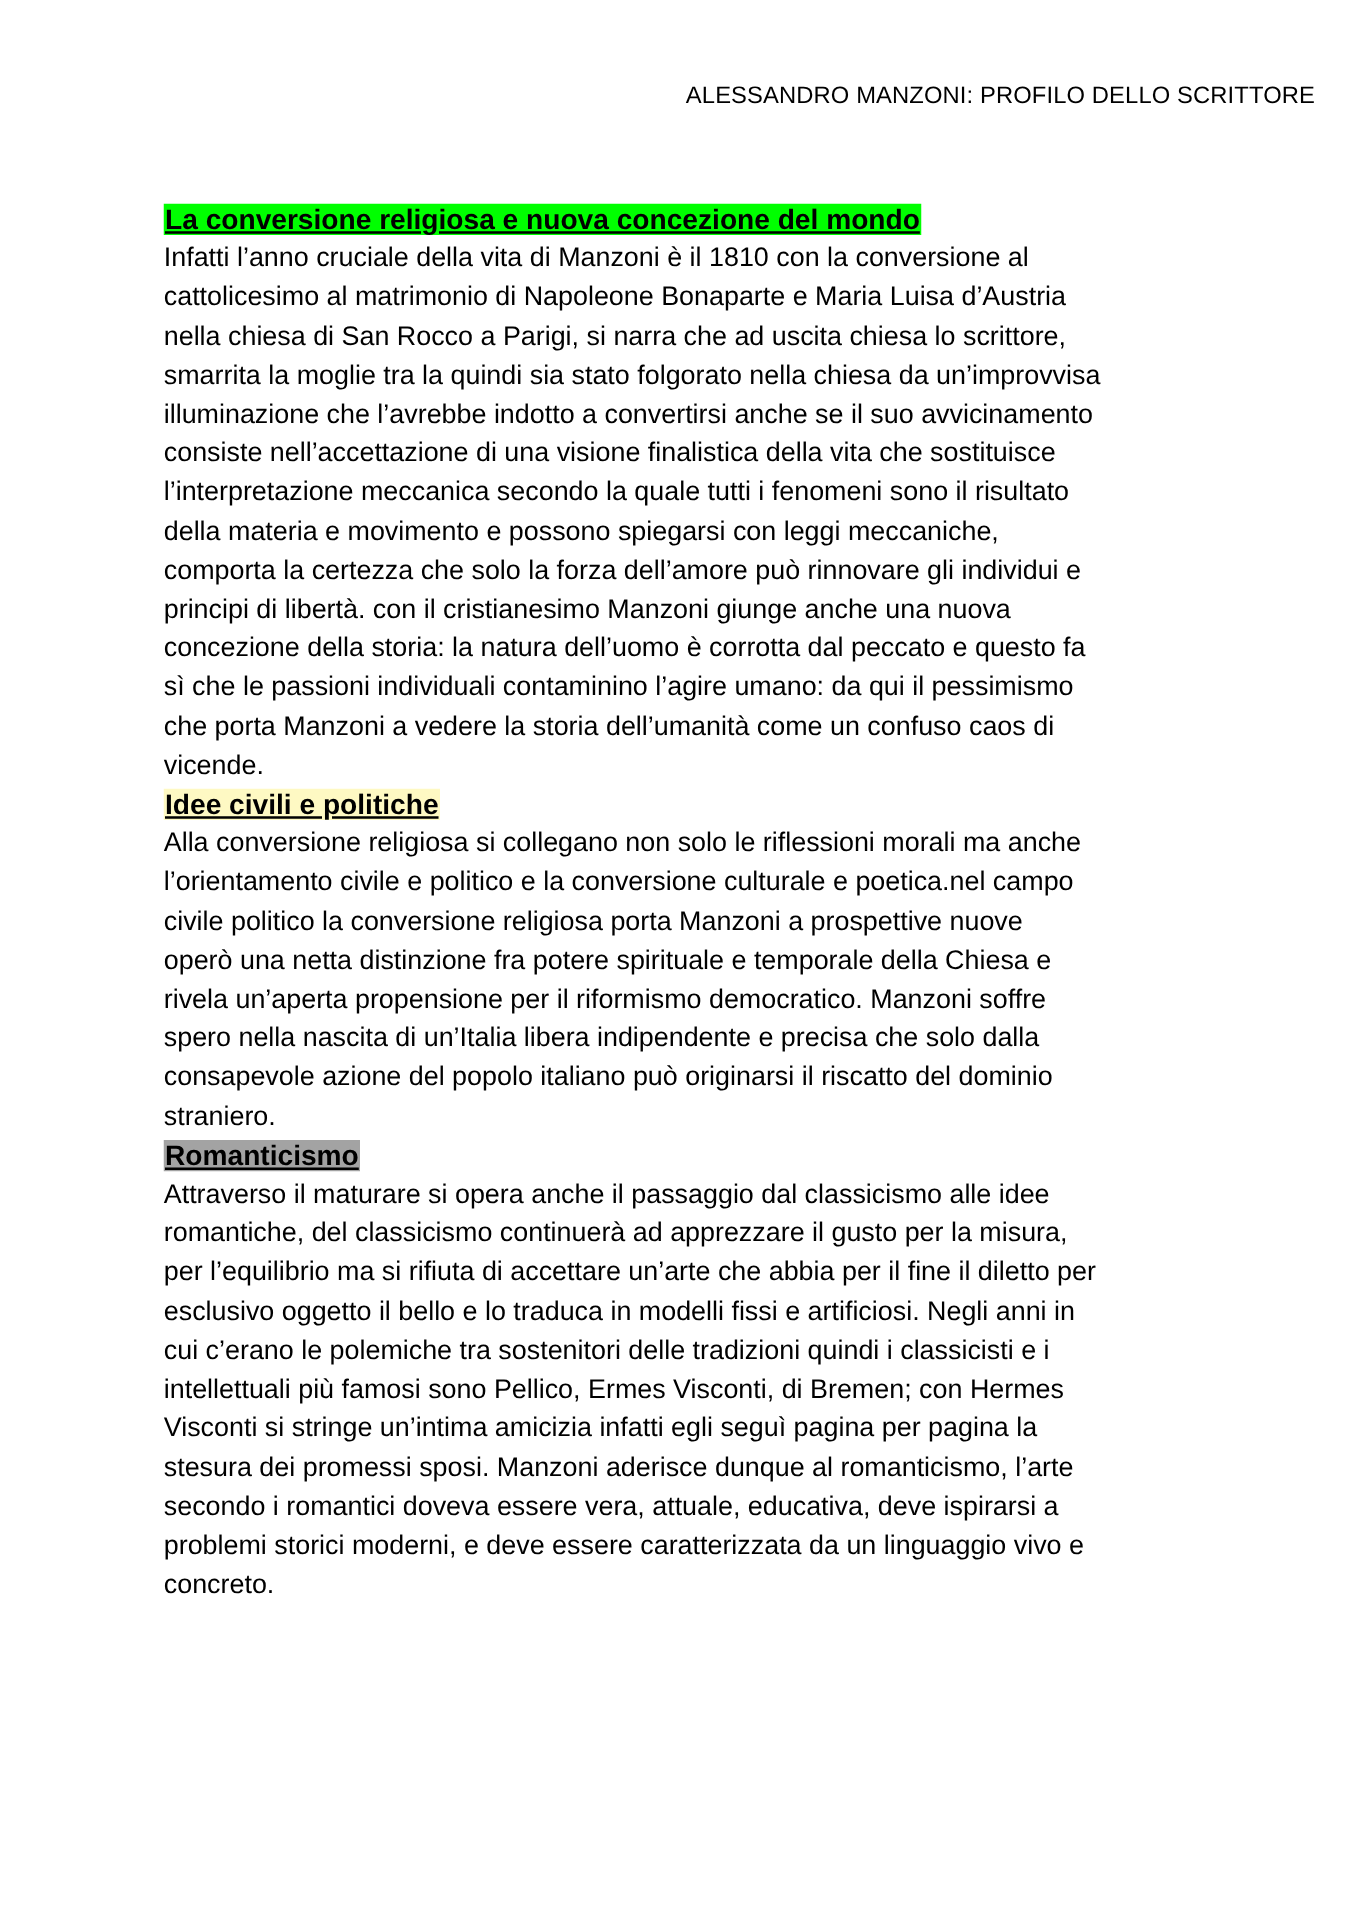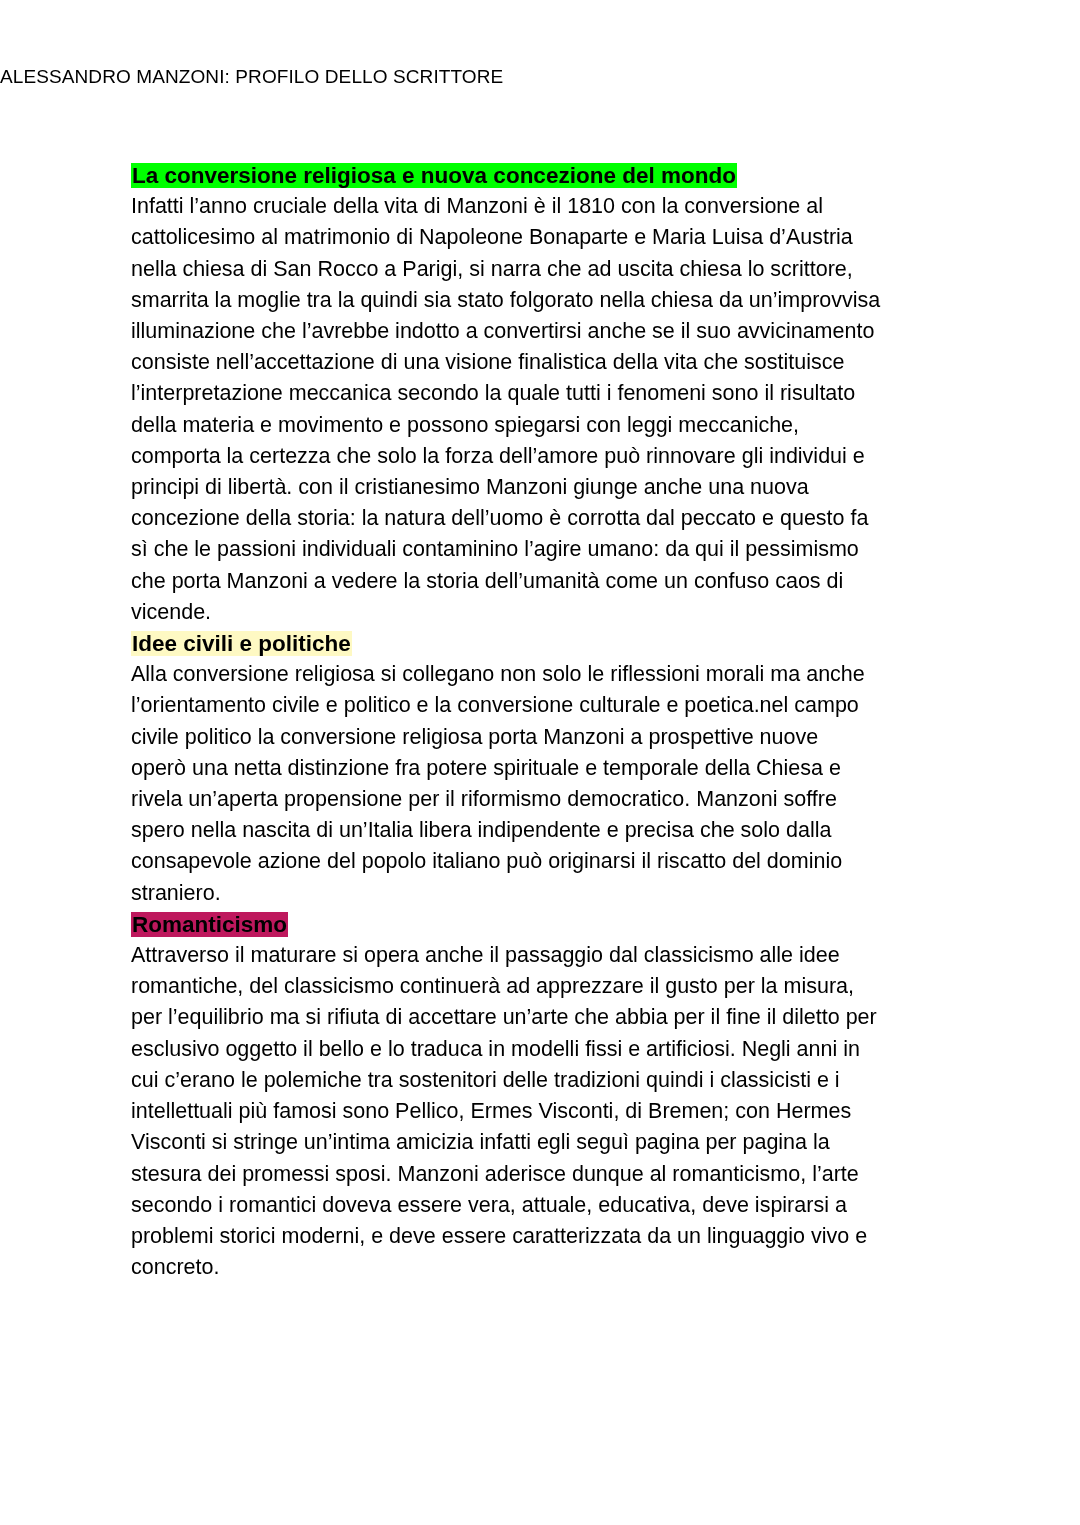--- a/index.html
+++ b/index.html
@@ -13,21 +13,21 @@
       position: relative;
       overflow: hidden;
       font-family: "Liberation Sans", sans-serif;
       color: #000000;
     }
     .page-header {
       position: absolute;
       top: 64px;
       left: 0;
       width: 1052px;
-      text-align: left;
+      text-align: right;
       font-size: 19px;
       line-height: 26px;
       letter-spacing: 0.1px;
     }
     .content {
       position: absolute;
       top: 160px;
       left: 131px;
       width: 840px;
     }
@@ -36,20 +36,21 @@
       font-size: 21.5px;
       line-height: 31.2px;
       white-space: nowrap;
     }
     .heading {
       display: block;
       font-size: 22.5px;
       line-height: 31.2px;
       font-weight: bold;
       white-space: nowrap;
+      text-decoration: underline;
     }
     .heading .hl {
       background: #00ff00;
       padding: 0 1px;
     }
   </style>
 </head>
 <body>
 
 <div class="page-header">ALESSANDRO MANZONI: PROFILO DELLO SCRITTORE</div>
@@ -84,21 +85,21 @@
       <span class="line">civile politico la conversione religiosa porta Manzoni a prospettive nuove</span>
       <span class="line">operò una netta distinzione fra potere spirituale e temporale della Chiesa e</span>
       <span class="line">rivela un’aperta propensione per il riformismo democratico. Manzoni soffre</span>
       <span class="line">spero nella nascita di un’Italia libera indipendente e precisa che solo dalla</span>
       <span class="line">consapevole azione del popolo italiano può originarsi il riscatto del dominio</span>
       <span class="line">straniero.</span>
     </div>
   </div>
 
   <div>
-    <div class="heading"><span class="hl" style="background: #be185d;">Romanticismo</span></div>
+    <div class="heading"><span class="hl" style="background: #a3a3a3;">Romanticismo</span></div>
     <div>
       <span class="line">Attraverso il maturare si opera anche il passaggio dal classicismo alle idee</span>
       <span class="line">romantiche, del classicismo continuerà ad apprezzare il gusto per la misura,</span>
       <span class="line">per l’equilibrio ma si rifiuta di accettare un’arte che abbia per il fine il diletto per</span>
       <span class="line">esclusivo oggetto il bello e lo traduca in modelli fissi e artificiosi. Negli anni in</span>
       <span class="line">cui c’erano le polemiche tra sostenitori delle tradizioni quindi i classicisti e i</span>
       <span class="line">intellettuali più famosi sono Pellico, Ermes Visconti, di Bremen; con Hermes</span>
       <span class="line">Visconti si stringe un’intima amicizia infatti egli seguì pagina per pagina la</span>
       <span class="line">stesura dei promessi sposi. Manzoni aderisce dunque al romanticismo, l’arte</span>
       <span class="line">secondo i romantici doveva essere vera, attuale, educativa, deve ispirarsi a</span>

